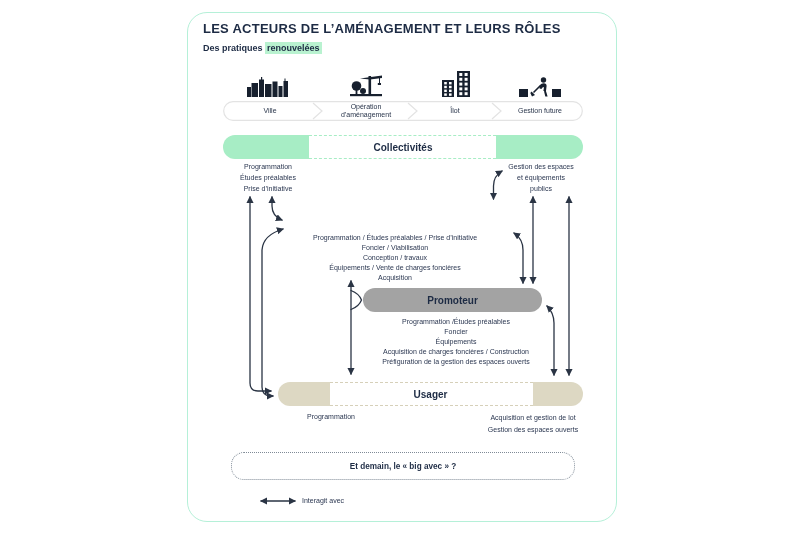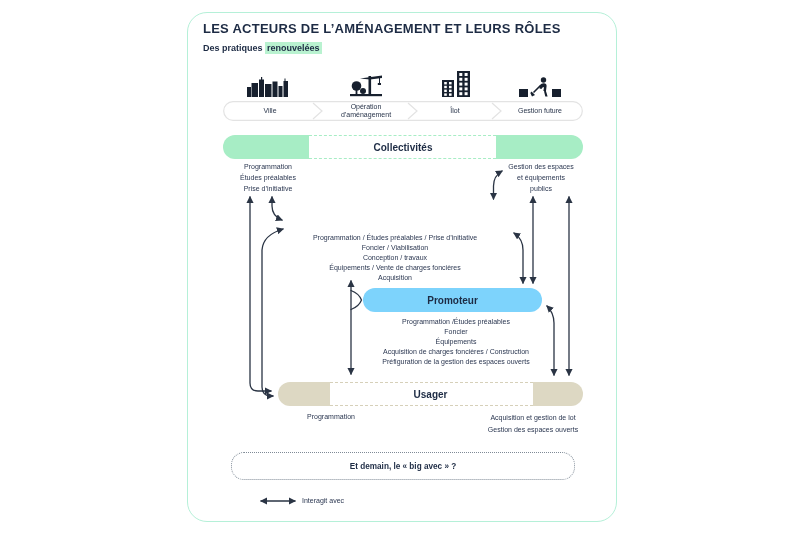--- a/index.html
+++ b/index.html
@@ -18,21 +18,21 @@
   .cap{position:absolute;top:0;bottom:0;}
   .cap-l{left:0;border-radius:12px 0 0 12px;}
   .cap-r{right:0;border-radius:0 12px 12px 0;}
   .mid{position:absolute;top:0;bottom:0;}
   .green{background:#a7edc5;}
   .green-dash{border-top:1.5px dashed #a7edc5;border-bottom:1.5px dashed #a7edc5;}
   .beige{background:#ddd8c3;}
   .beige-dash{border-top:1.5px dashed #d6d0b9;border-bottom:1.5px dashed #d6d0b9;}
   .pill{border-radius:12px;}
   .pink{background:#f8bdd2;}
-  .yellow{background:#7dd3fc;}
+  .yellow{background:#a3a3a3;}
   .tasks{font-size:7px;line-height:10px;color:#2a3650;text-align:center;transform:translateX(-50%);white-space:nowrap;}
   .tasks3{line-height:10.8px;}
   .bigdata{left:231px;top:452px;width:342px;height:26px;border:1.6px dotted #7f8a96;
            border-radius:13px;display:flex;align-items:center;justify-content:center;
            font-size:8.2px;font-weight:bold;color:#1d2b44;}
   .legend-label{left:302px;top:497px;font-size:7px;color:#2a3650;}
   svg{display:block;}
   .arrows{left:0;top:0;pointer-events:none;}
   .icon{fill:#17202e;}
 </style>

